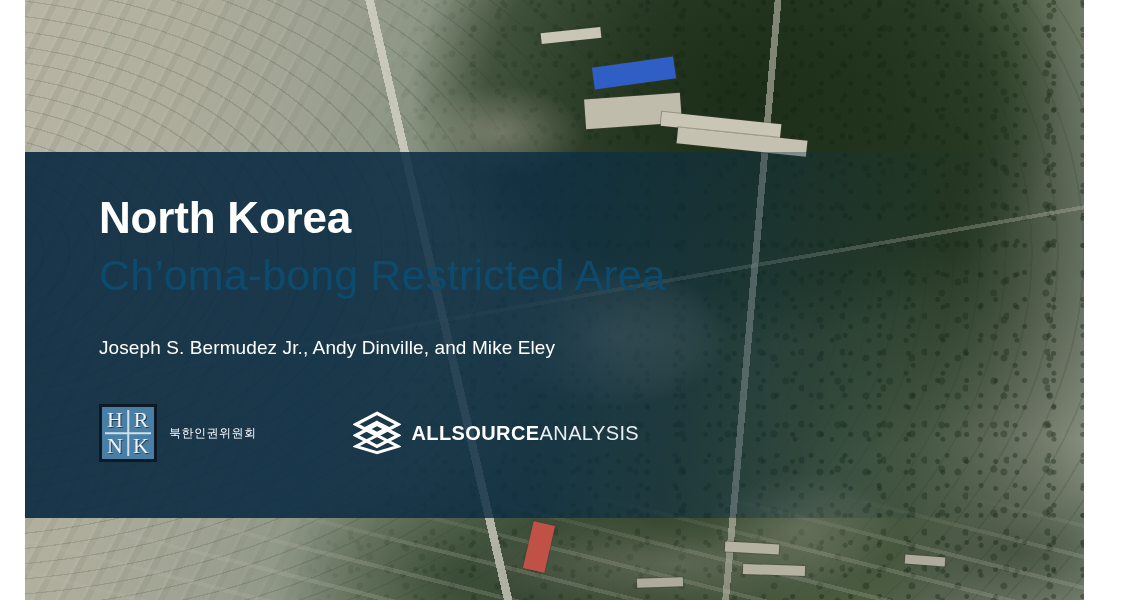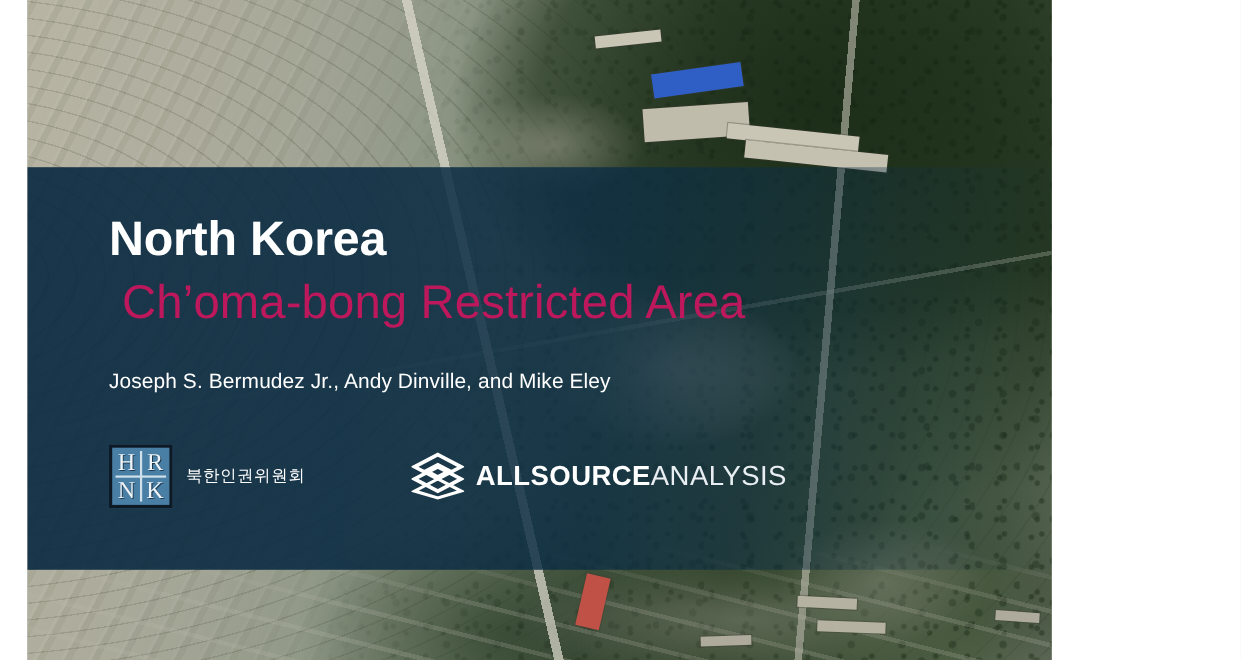--- a/index.html
+++ b/index.html
@@ -9,21 +9,21 @@
   }
   body {
     width: 1128px;
     height: 600px;
     overflow: hidden;
     font-family: "Liberation Sans", sans-serif;
   }
 
   .slide {
     position: relative;
-    width: 956px;
+    width: 1084px;
     height: 600px;
     background: #ffffff;
     overflow: hidden;
   }
 
   
   .imagery {
     position: absolute;
     left: 25px;
     top: 0px;
@@ -153,24 +153,24 @@
     font-weight: bold;
     color: #ffffff;
     line-height: 1.0;
     letter-spacing: -0.2px;
     margin: 0 0 14px 0;
     white-space: nowrap;
   }
   .title-line2 {
     font-size: 43px;
     font-weight: 300;
-    color: #be185d;
+    color: #0c4a6e;
     line-height: 1.0;
     letter-spacing: 0.1px;
-    margin: 12px;
+    margin: 0;
     white-space: nowrap;
   }
   .byline {
     position: absolute;
     left: 99px;
     top: 337px;
     font-size: 19px;
     font-weight: normal;
     color: #ffffff;
     letter-spacing: 0.1px;
@@ -227,36 +227,36 @@
     color: #ffffff;
     line-height: 1.25;
   }
   .hrnk-t1, .hrnk-t2 {
     font-size: 13.5px;
     font-variant: small-caps;
     letter-spacing: 0.3px;
     white-space: nowrap;
   }
   .hrnk-kr {
-    font-size: 15px;
+    font-size: 12px;
     letter-spacing: 0.5px;
     white-space: nowrap;
     margin-top: 1px;
   }
 
   
   .allsource {
     display: flex;
     align-items: center;
     margin-left: 96px;
   }
   .as-mark { width: 48px; height: 46px; flex: none; }
   .as-text {
     margin-left: 11px;
-    font-size: 25px;
+    font-size: 20px;
     color: #ffffff;
     letter-spacing: 0.4px;
     white-space: nowrap;
     line-height: 1;
   }
   .as-bold { font-weight: bold; }
   .as-light { font-weight: 300; color: #e9eef2; }
 </style>
 </head>
 <body>

